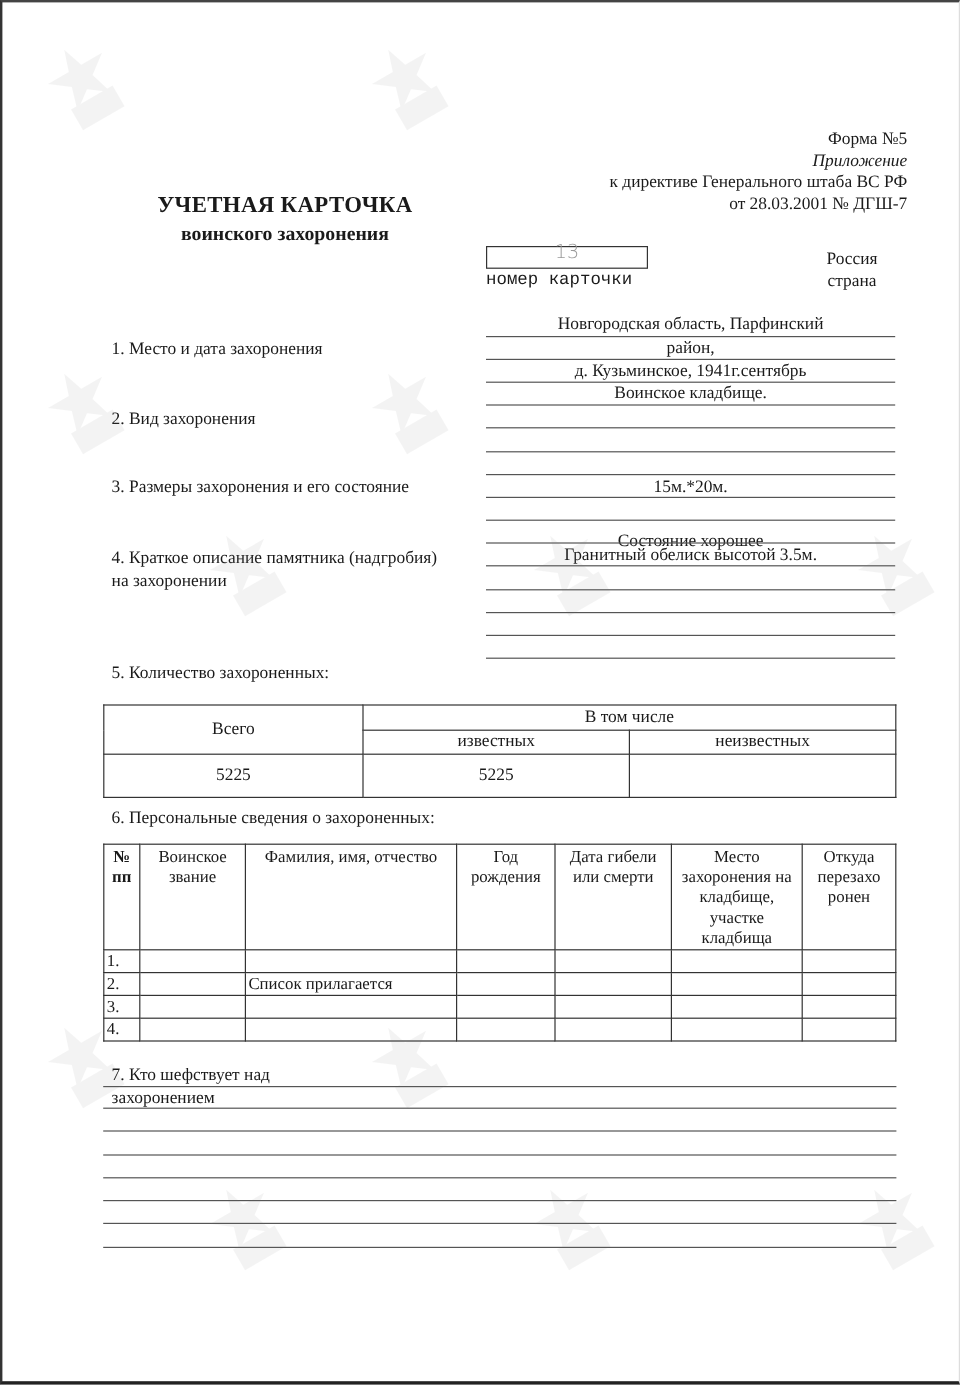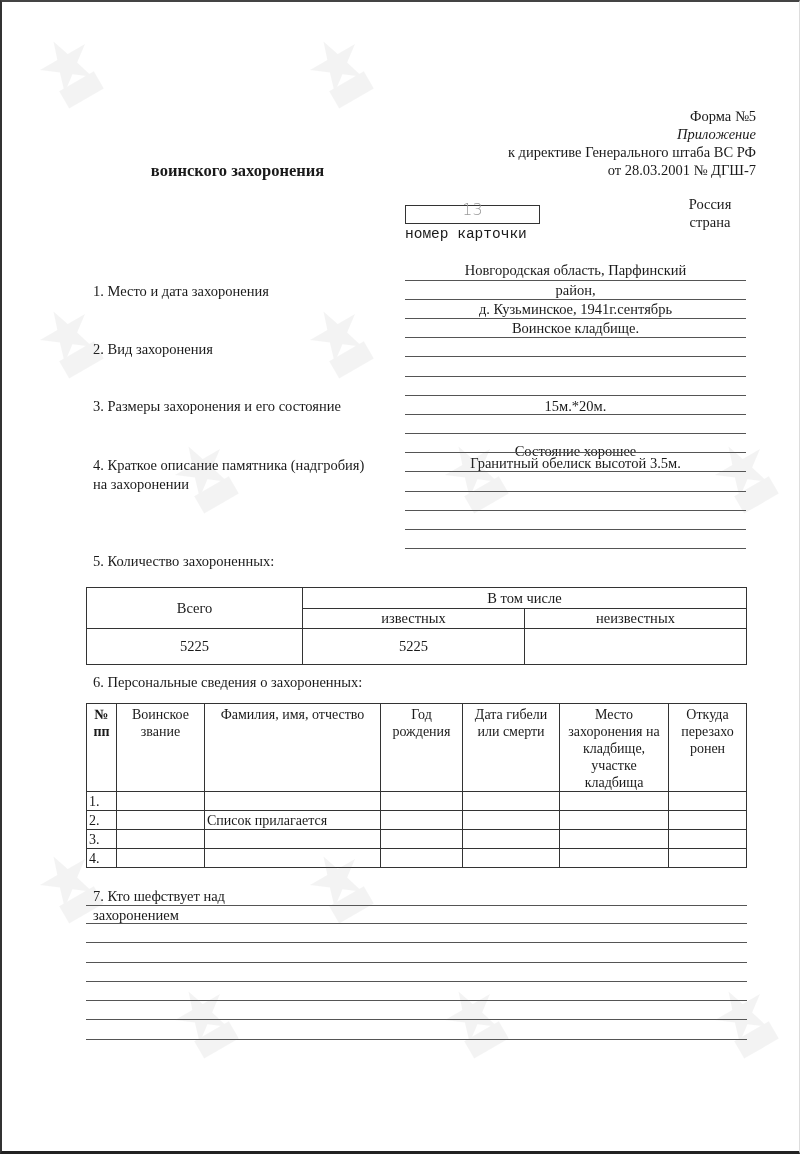--- a/index.html
+++ b/index.html
@@ -20,21 +20,21 @@
     .italic { font-style: italic; }
 
     .header-block { right: 44px; top: 107px; width: 320px; line-height: 18px; font-size: 14.5px; }
     .title-block { left: 120px; top: 160px; width: 235px; text-align: center; }
     .title-main { font-size: 19px; font-weight: bold; letter-spacing: 0.3px; line-height: 24px; }
     .title-sub { font-size: 16.5px; font-weight: bold; line-height: 22px; }
 
     .card-box { left: 405px; top: 205px; width: 135px; height: 19px; border: 1px solid #333; }
     .card-num { left: 405px; top: 200px; width: 135px; text-align: center; font-family: "DejaVu Sans", sans-serif; font-size: 16px; color: #9a9a9a; font-weight: 300; }
     .card-label { left: 405px; top: 226px; width: 135px; text-align: left; font-family: Liberation Mono, monospace; }
-    .country { left: 680px; top: 195px; width: 60px; text-align: center; line-height: 18px; }
+    .country { left: 680px; top: 207px; width: 60px; text-align: center; line-height: 18px; }
 
     .label { left: 93px; font-family: Liberation Serif, serif; }
     .line { position: absolute; left: 405px; width: 341px; height: 0; border-top: 1px solid #555; }
     .line-text { position: absolute; left: 405px; width: 341px; text-align: center; line-height: 18px; }
 
     table.totals {
       position: absolute; left: 86px; top: 587px; width: 661px;
       border-collapse: collapse; font-size: 14.5px;
     }
     table.totals td { border: 1px solid #333; text-align: center; padding: 0; }
@@ -60,20 +60,21 @@
 <div class="page-frame"></div>
 
 <div class="abs header-block right">
   <div>Форма №5</div>
   <div class="italic">Приложение</div>
   <div>к директиве Генерального штаба ВС РФ</div>
   <div>от 28.03.2001 № ДГШ-7</div>
 </div>
 
 <div class="abs title-block">
+  <div class="title-main">УЧЕТНАЯ КАРТОЧКА</div>
   <div class="title-sub">воинского захоронения</div>
 </div>
 
 <div class="abs card-box"></div>
 <div class="abs card-num">13</div>
 <div class="abs card-label">номер карточки</div>
 <div class="abs country">
   <div>Россия</div>
   <div>страна</div>
 </div>

